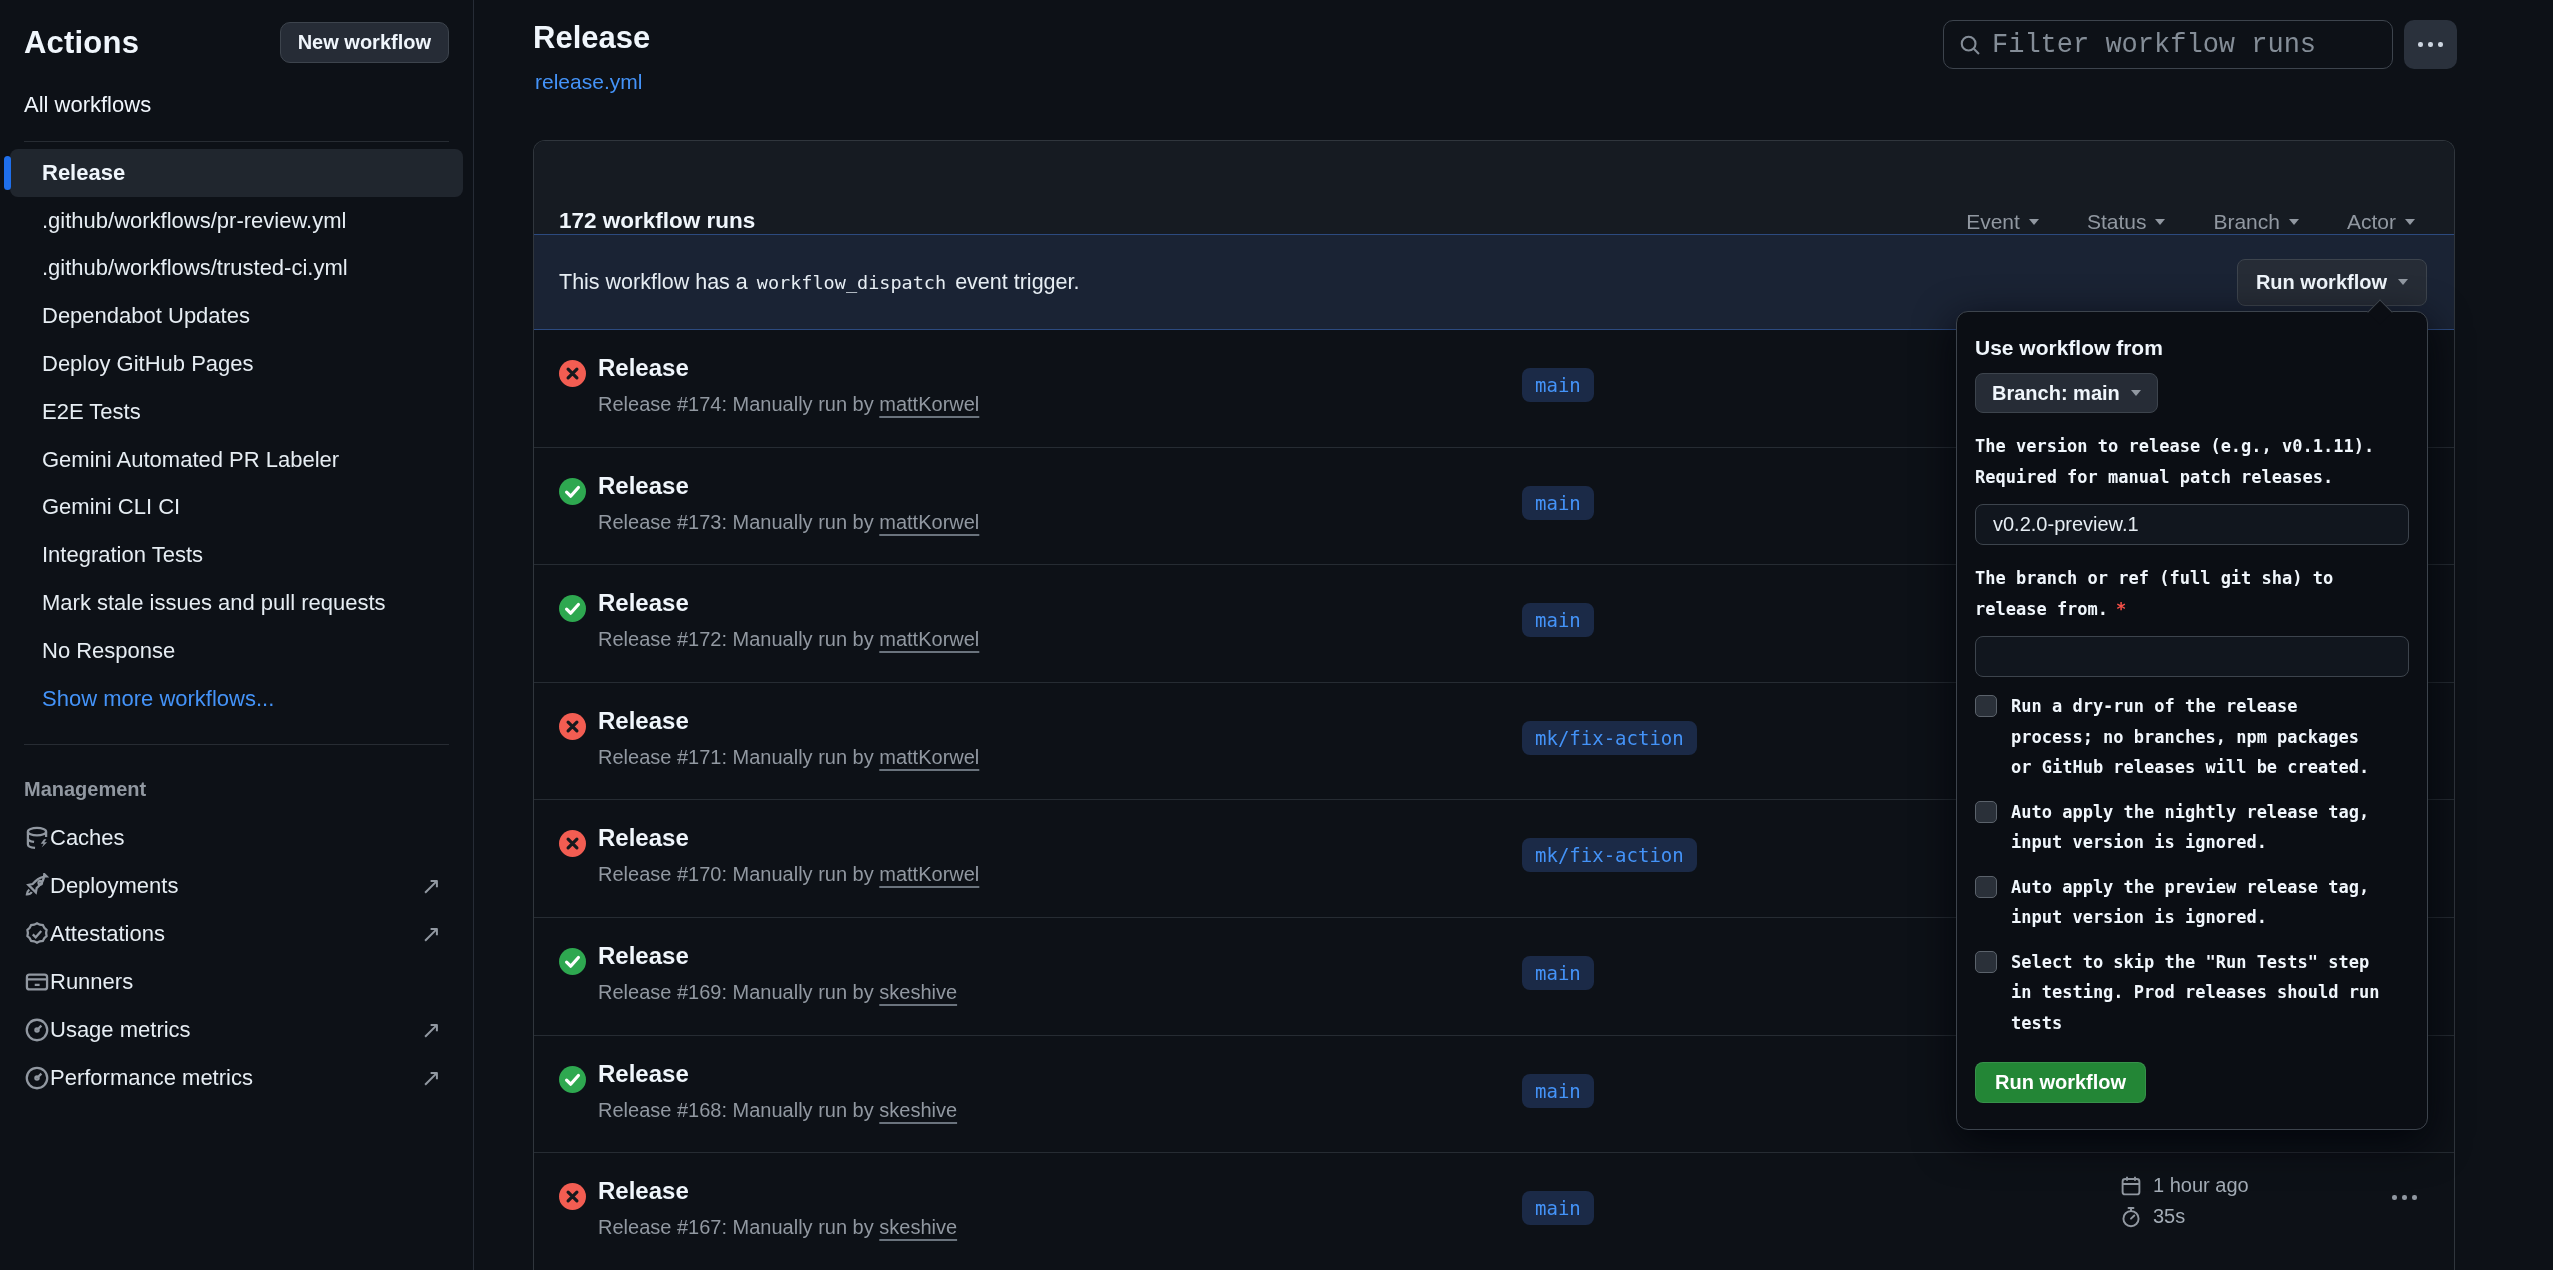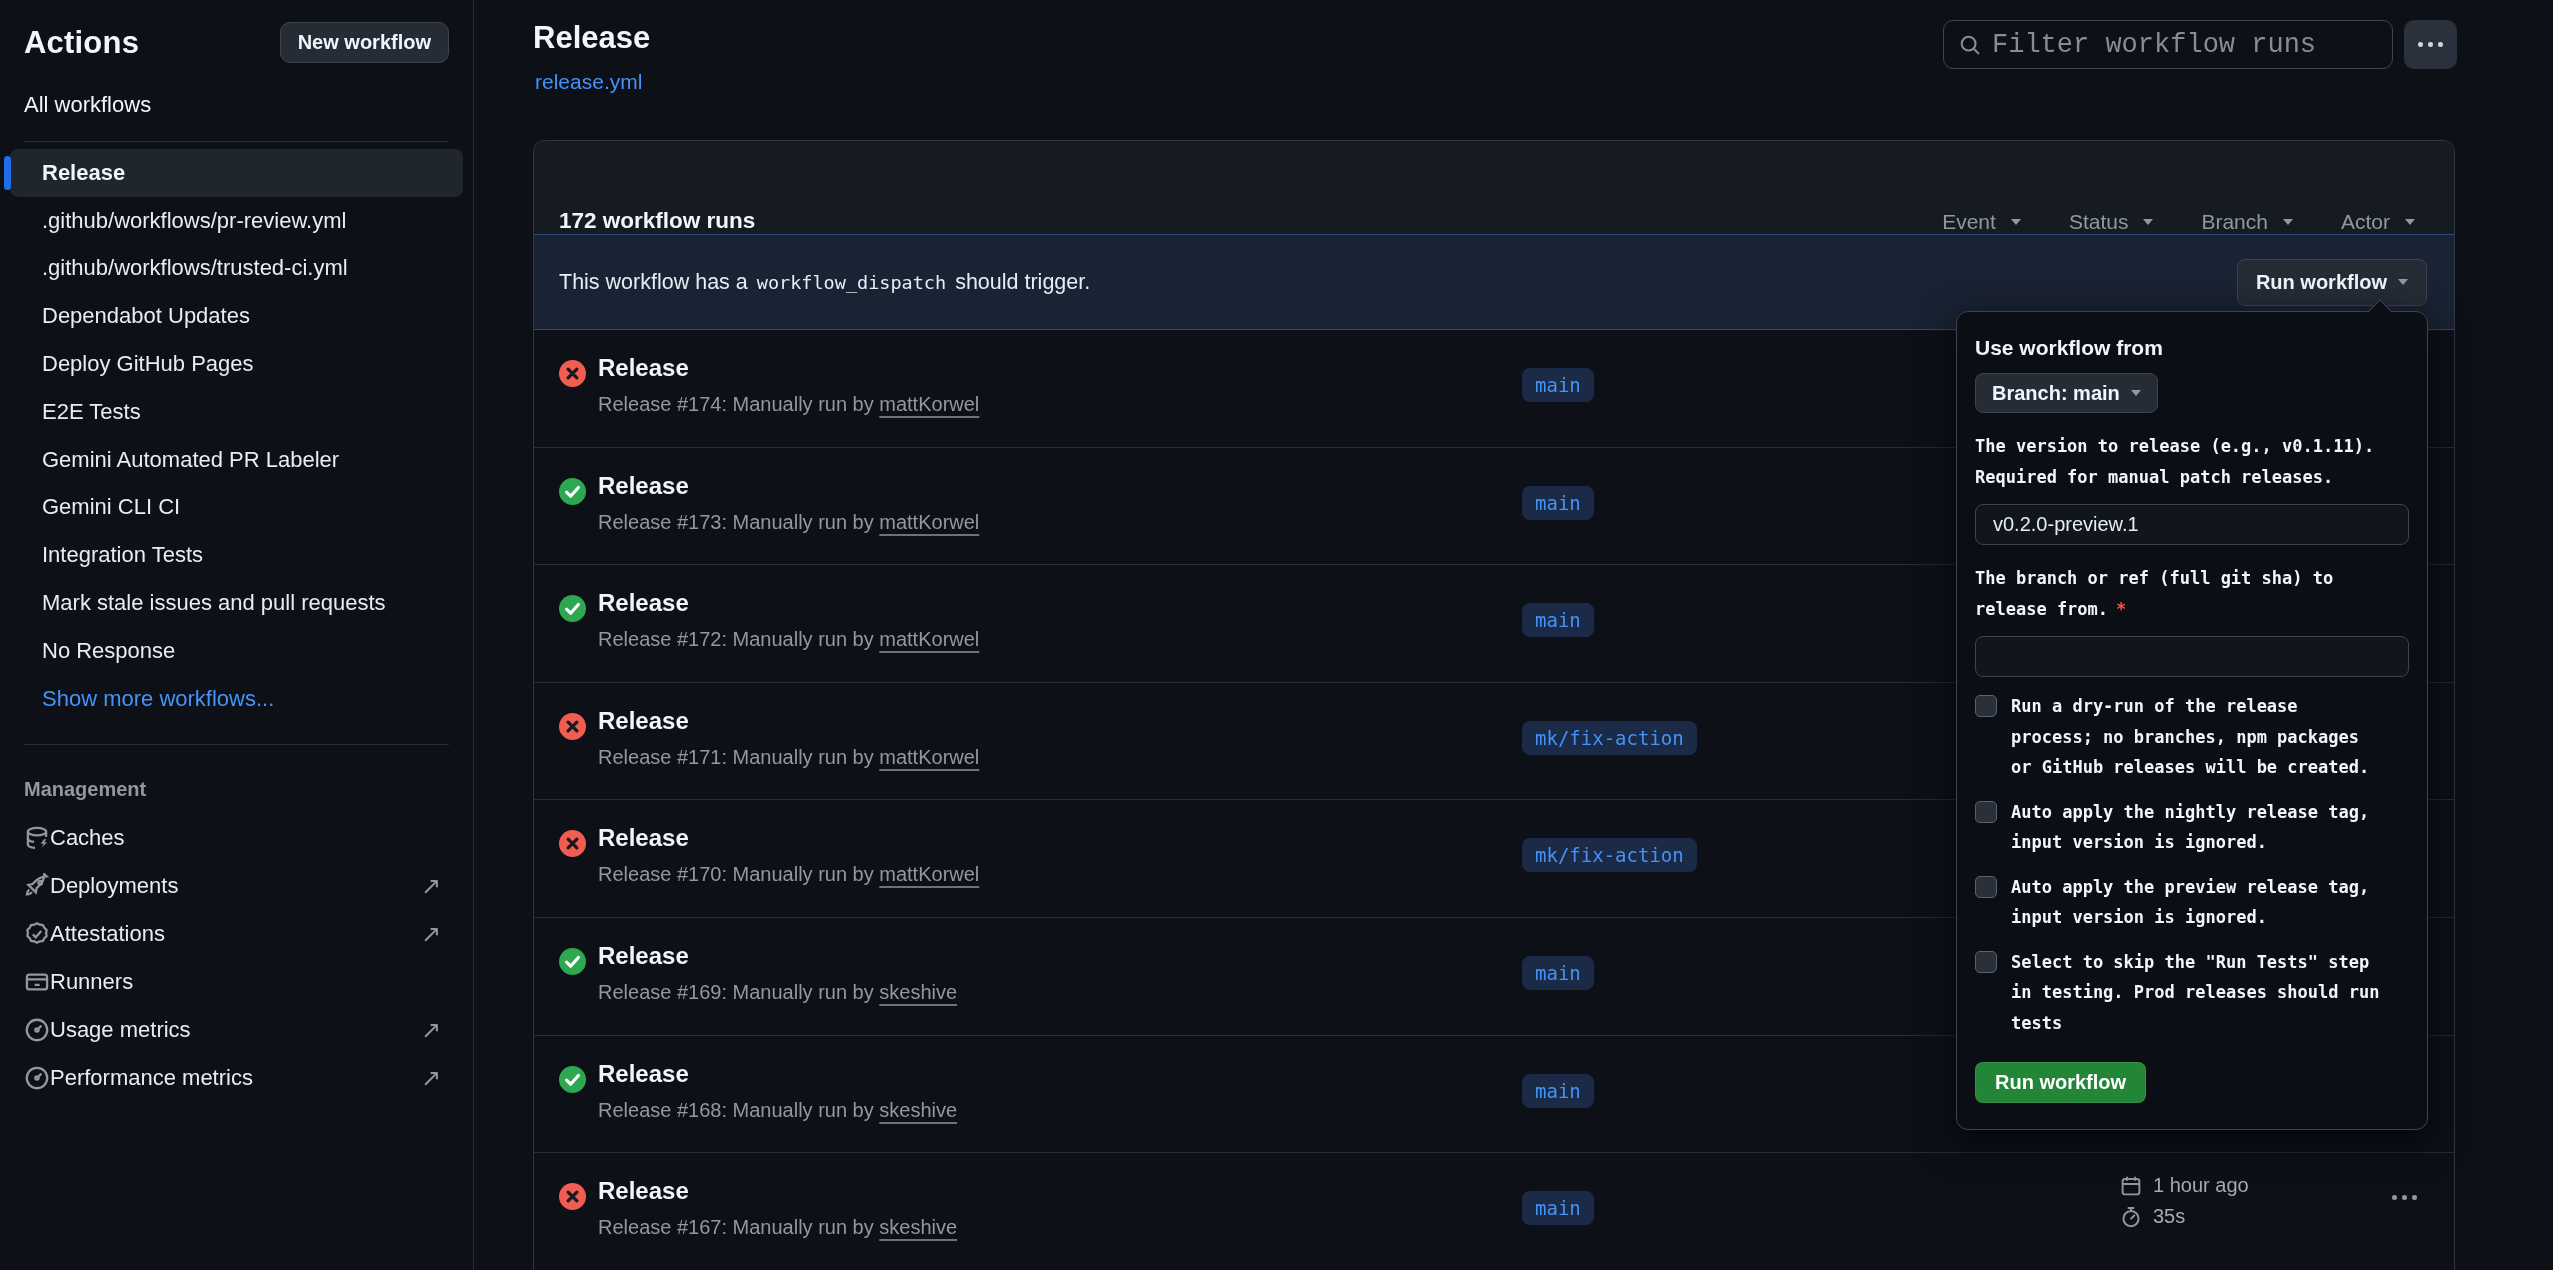--- a/index.html
+++ b/index.html
@@ -62,21 +62,21 @@
     border-radius:10px;display:flex;align-items:center;justify-content:center;gap:5.5px;cursor:pointer}
   .kebab-btn i,.row-kebab i{width:4.5px;height:4.5px;border-radius:50%;background:#cdd5e0;display:block}
 
   
   .card{position:absolute;left:533px;top:140px;width:1922px;height:1130px;
     border:1px solid var(--bd);border-bottom:none;border-radius:12px 12px 0 0;
     background:var(--bg);overflow:hidden}
   .card-header{height:93px;background:var(--card-hdr);display:flex;align-items:flex-end;padding:0 25px}
   .count{font-size:22.5px;font-weight:700;color:var(--bright)}
   .filters{margin-left:auto;display:flex;gap:48px;padding-right:14px}
-  .filter{display:flex;align-items:center;gap:15px;font-size:21px;color:var(--muted);cursor:pointer}
+  .filter{display:flex;align-items:center;gap:9px;font-size:21px;color:var(--muted);cursor:pointer}
   .caret{width:0;height:0;border-left:5.5px solid transparent;border-right:5.5px solid transparent;
     border-top:6.5px solid currentColor;display:inline-block}
   .banner{height:96px;background:var(--banner-bg);border-top:1px solid var(--banner-bd);
     border-bottom:1px solid var(--banner-bd);display:flex;align-items:center;padding:0 25px}
   .banner-text{font-size:21.5px;color:var(--txt)}
   .banner-code{font-size:18.5px;margin:0 9px}
   .run-wf-btn{margin-left:auto;margin-right:2px;height:47px;padding:0 18px;background:var(--btn);
     border:1px solid var(--bd-btn);border-radius:8px;color:var(--bright);font-size:20px;
     font-weight:600;display:flex;align-items:center;gap:11px;cursor:pointer;font-family:inherit}
   .run-wf-btn .caret{color:var(--muted)}
@@ -299,21 +299,21 @@
           </span>
           <span class="filter">
             <span>Actor</span>
             <i class="caret"></i>
           </span>
         </div>
     </div>
 
     <div class="banner">
       <span class="banner-text">
-        <span>This workflow has a</span><span class="mono banner-code">workflow_dispatch</span><span>should trigger.</span>
+        <span>This workflow has a</span><span class="mono banner-code">workflow_dispatch</span><span>event trigger.</span>
       </span>
       <button class="run-wf-btn">
         <span>Run workflow</span>
         <i class="caret"></i>
       </button>
     </div>
 
     <div class="runs">
 
     <div class="run-row failure">

